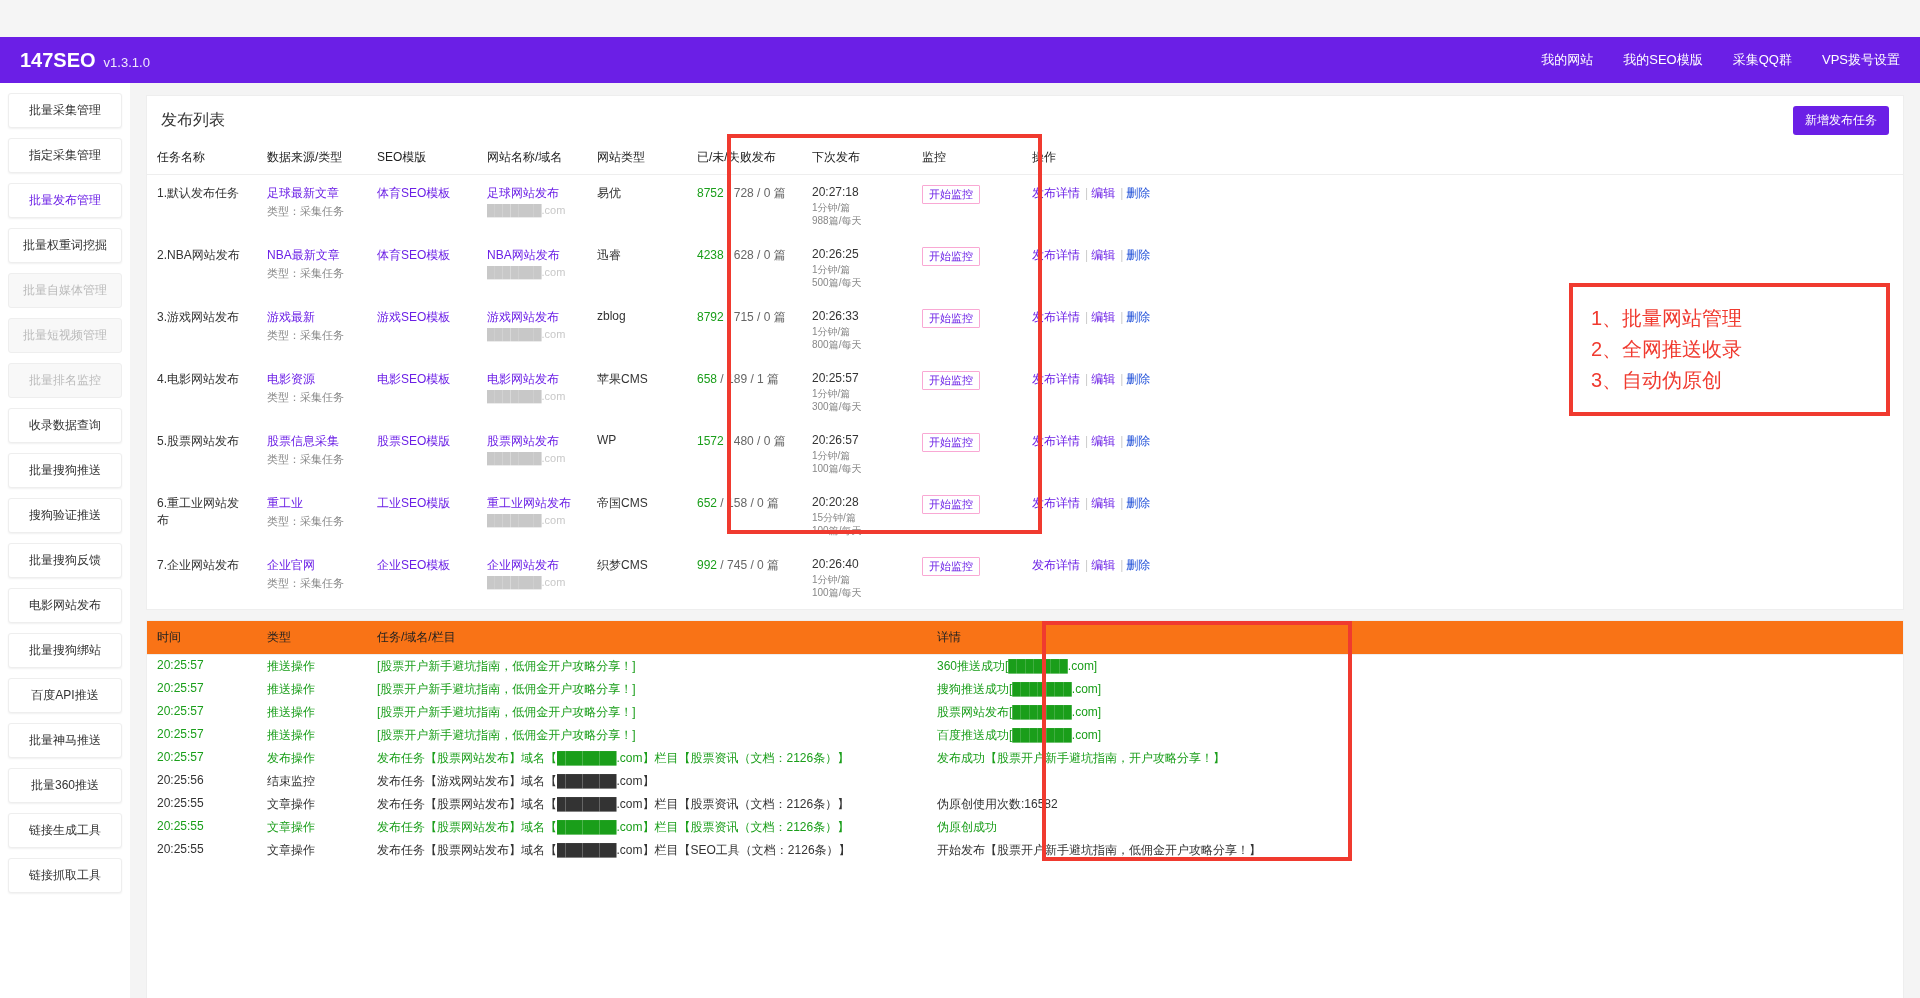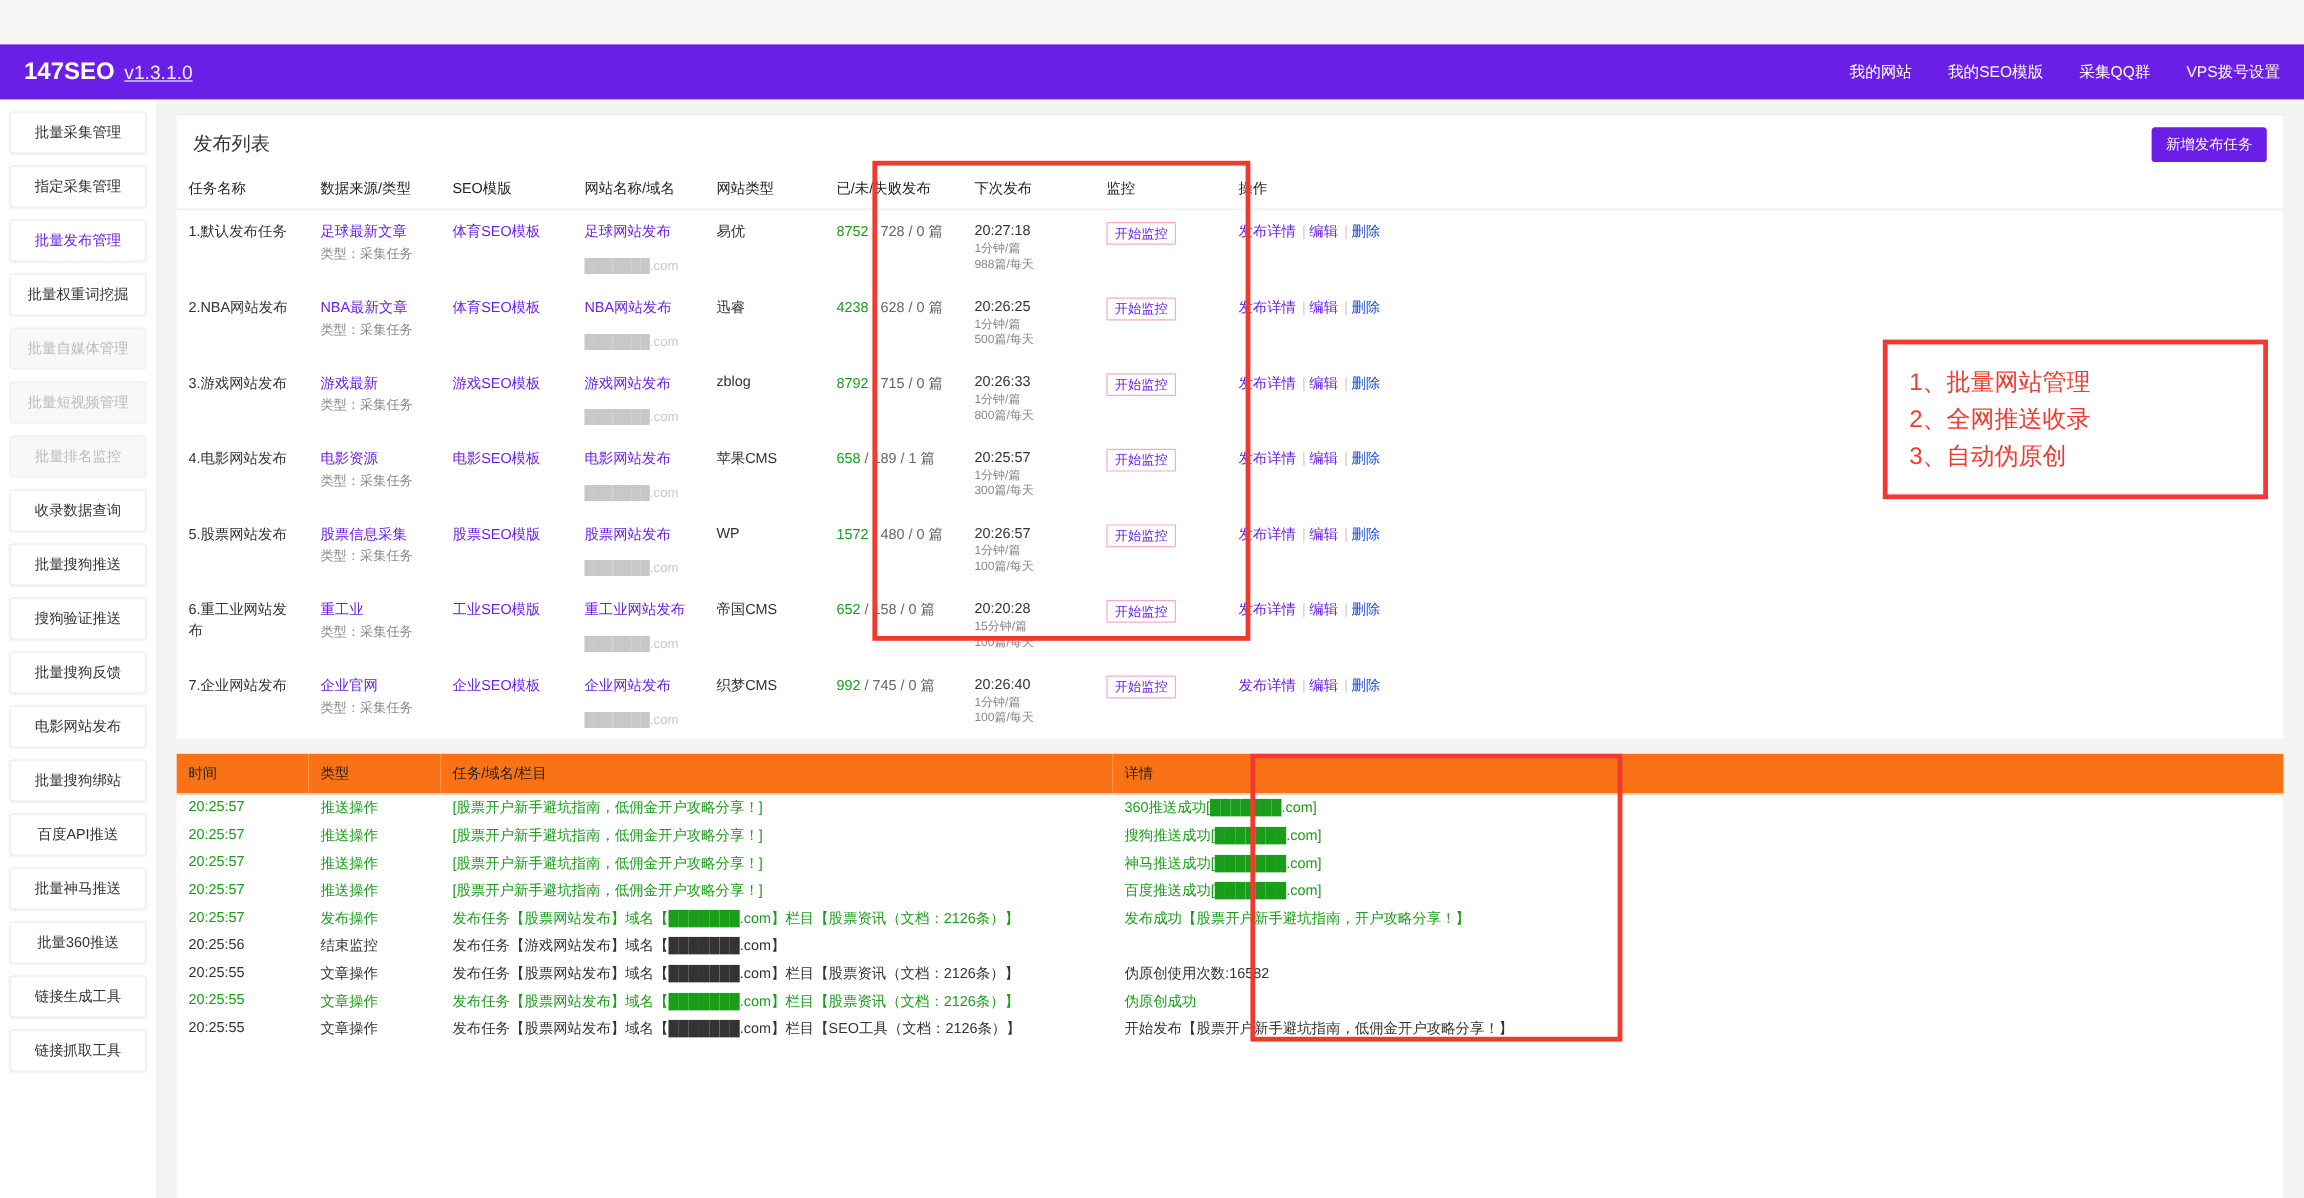--- a/index.html
+++ b/index.html
@@ -1,21 +1,21 @@
 <!DOCTYPE html>
 <html><head>
 <meta charset="utf-8">
 <style>
 * { margin: 0; padding: 0; box-sizing: border-box; font-family: "Microsoft YaHei", Arial, sans-serif; }
 body { background: #f5f5f5; font-size: 12px; color: #333; }
 
 .header { background: #6b1fe6; color: #fff; height: 46px; display: flex; align-items: center; padding: 0 20px; justify-content: space-between; margin-top: 37px; }
 .header-left { display: flex; align-items: baseline; gap: 8px; }
 .header-title { font-size: 20px; font-weight: bold; }
-.header-version { font-size: 16px; opacity: 0.9; text-decoration: underline; }
+.header-version { font-size: 13px; opacity: 0.9; }
 .header-nav { display: flex; gap: 30px; justify-content: flex-end; }
 .header-nav span { font-size: 13px; cursor: pointer; }
 
 .layout { display: flex; height: calc(100vh - 46px); }
 
 .sidebar { width: 130px; background: #fff; padding: 10px 8px; overflow-y: auto; flex-shrink: 0; }
 .sidebar-item { background: #fff; border: 1px solid #eee; border-radius: 3px; box-shadow: 0 1px 2px rgba(0,0,0,0.06); padding: 8px 6px; margin-bottom: 10px; text-align: center; font-size: 12px; cursor: pointer; color: #333; }
 .sidebar-item.active { color: #6b1fe6; }
 .sidebar-item.disabled { color: #bbb; background: #f8f8f8; box-shadow: none; }
 
@@ -28,21 +28,21 @@
 .panel-title { font-size: 16px; }
 .btn-primary { background: #6b1fe6; color: #fff; padding: 6px 12px; border-radius: 3px; font-size: 12px; cursor: pointer; }
 
 table { width: 100%; border-collapse: collapse; table-layout: fixed; }
 th { text-align: left; font-weight: normal; font-size: 12px; padding: 8px 10px; border-bottom: 1px solid #eee; color: #222; }
 td { padding: 8px 10px; vertical-align: top; font-size: 12px; border-bottom: 0; }
 tr.data-row td { padding-top: 10px; padding-bottom: 10px; }
 
 .link-purple { color: #6b1fe6; }
 .sub-gray { color: #888; font-size: 11px; margin-top: 2px; }
-.domain-blur { color: #c8c8c8; font-size: 11px; margin-top: 14px; }
+.domain-blur { color: #c8c8c8; font-size: 11px; margin-top: 2px; }
 .green { color: #1a9e1a; }
 .publish-count .slash { color: #666; }
 .time-sub { color: #888; font-size: 10px; margin-top: 2px; line-height: 1.3; }
 .mon-btn { border: 1px solid #f9a8d4; color: #6b1fe6; padding: 1px 6px; font-size: 11px; display: inline-block; border-radius: 1px; cursor: pointer; }
 .op a { color: #6b1fe6; margin-right: 2px; }
 .op .sep { color: #ccc; margin: 0 3px; }
 .op .del { color: #1d4ed8; }
 
 .red-box-1 { position: absolute; border: 4px solid #f03a2f; pointer-events: none; }
 .red-box-2 { position: absolute; border: 4px solid #f03a2f; pointer-events: none; }
@@ -252,21 +252,21 @@
               <tr class="log-row">
                 <td class="log-green">20:25:57</td>
                 <td class="log-green">推送操作</td>
                 <td class="log-green">[股票开户新手避坑指南，低佣金开户攻略分享！]</td>
                 <td class="log-green">搜狗推送成功[███████.com]</td>
               </tr>
               <tr class="log-row">
                 <td class="log-green">20:25:57</td>
                 <td class="log-green">推送操作</td>
                 <td class="log-green">[股票开户新手避坑指南，低佣金开户攻略分享！]</td>
-                <td class="log-green">神马推送成功[███████.com]</td>
+                <td class="log-green">股票网站发布[███████.com]</td>
               </tr>
               <tr class="log-row">
                 <td class="log-green">20:25:57</td>
                 <td class="log-green">推送操作</td>
                 <td class="log-green">[股票开户新手避坑指南，低佣金开户攻略分享！]</td>
                 <td class="log-green">百度推送成功[███████.com]</td>
               </tr>
               <tr class="log-row">
                 <td class="log-green">20:25:57</td>
                 <td class="log-green">发布操作</td>

